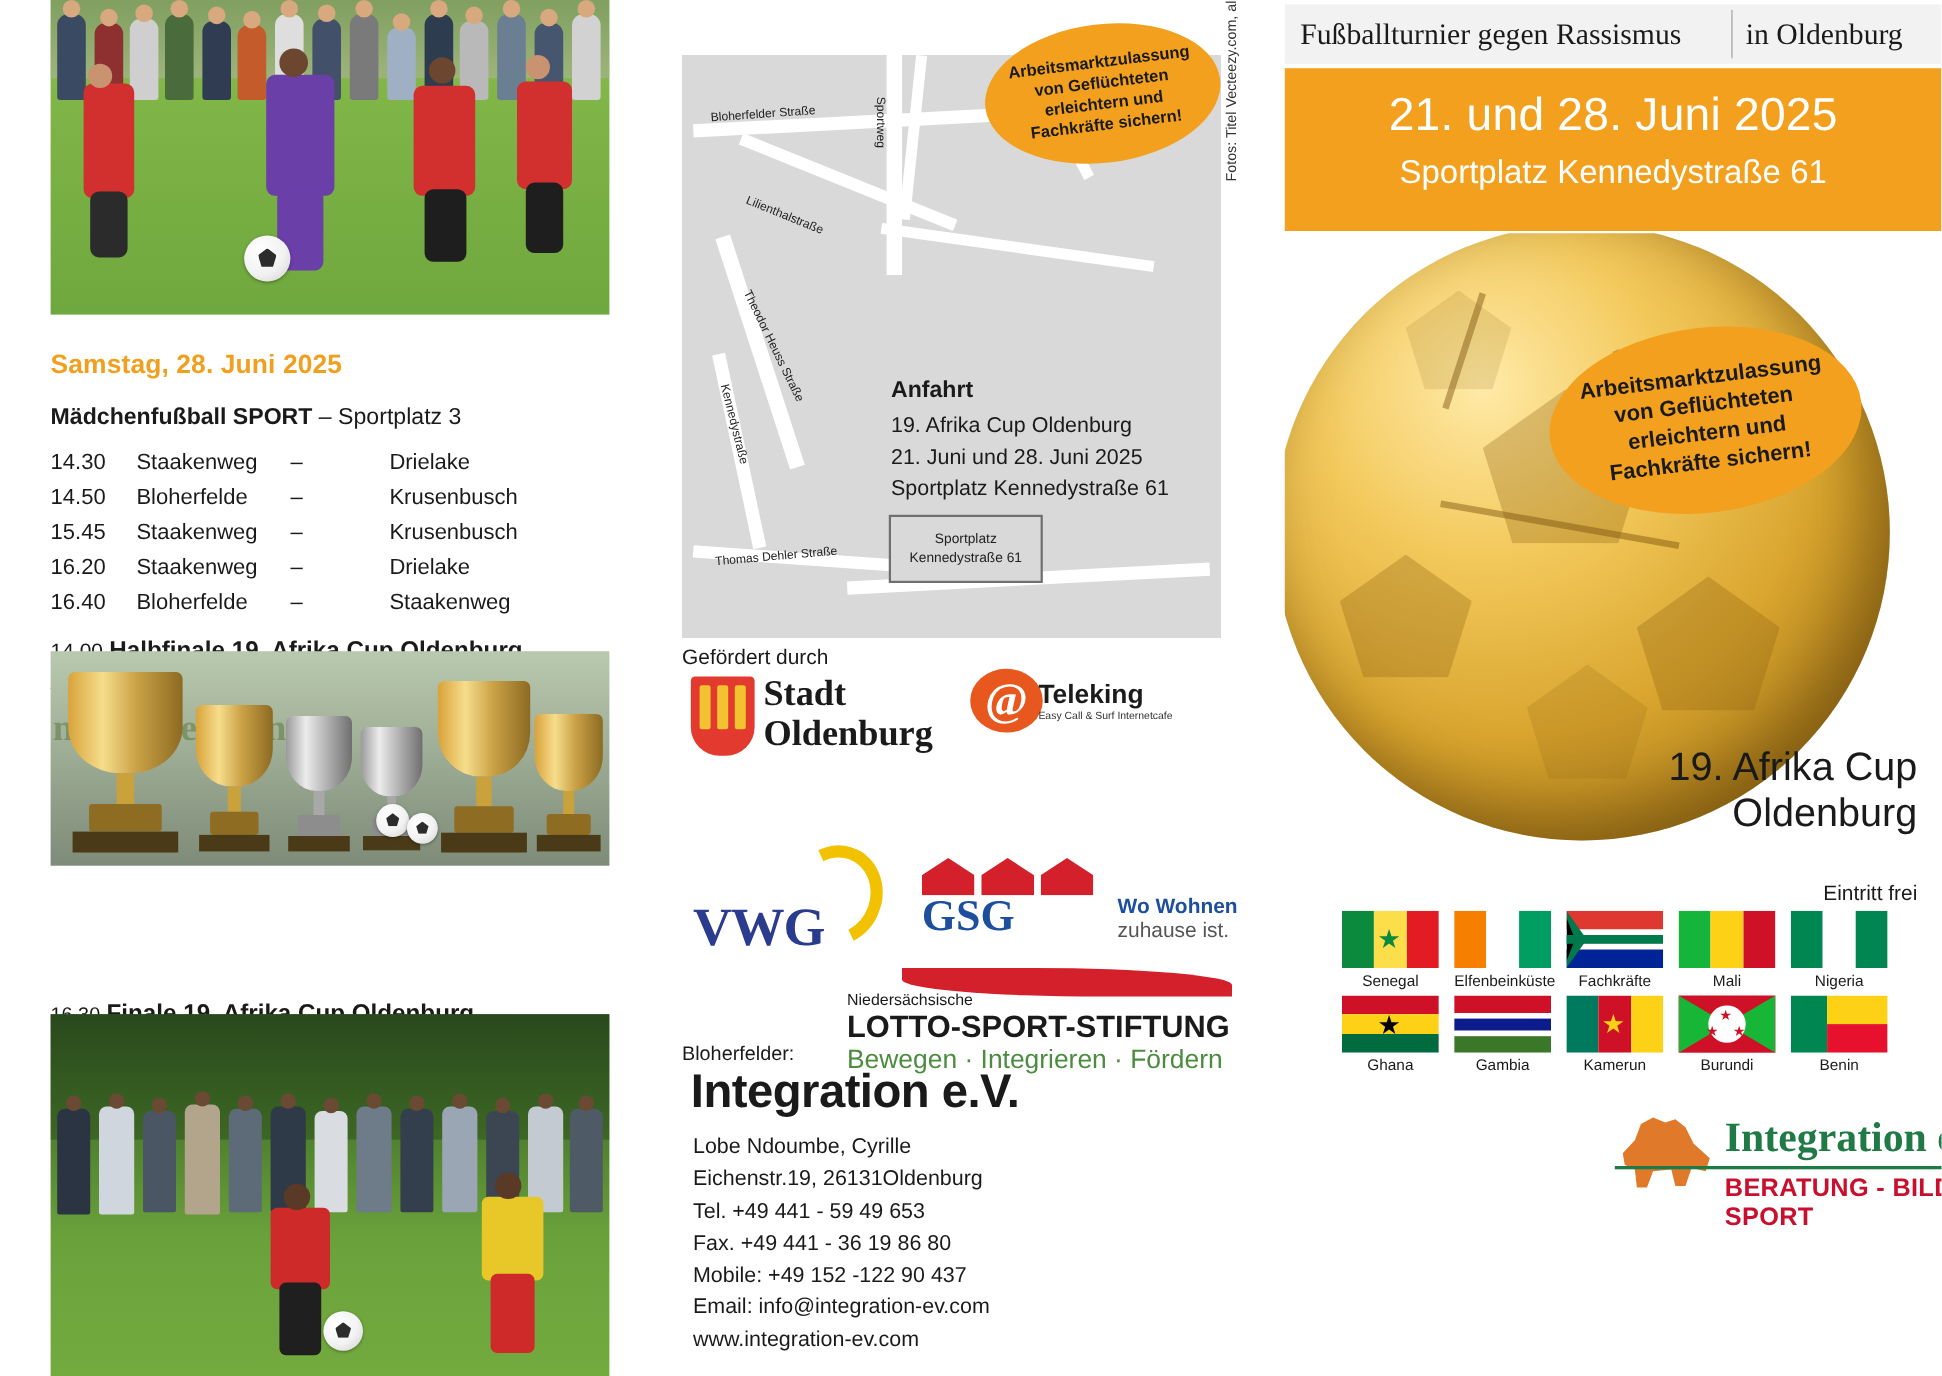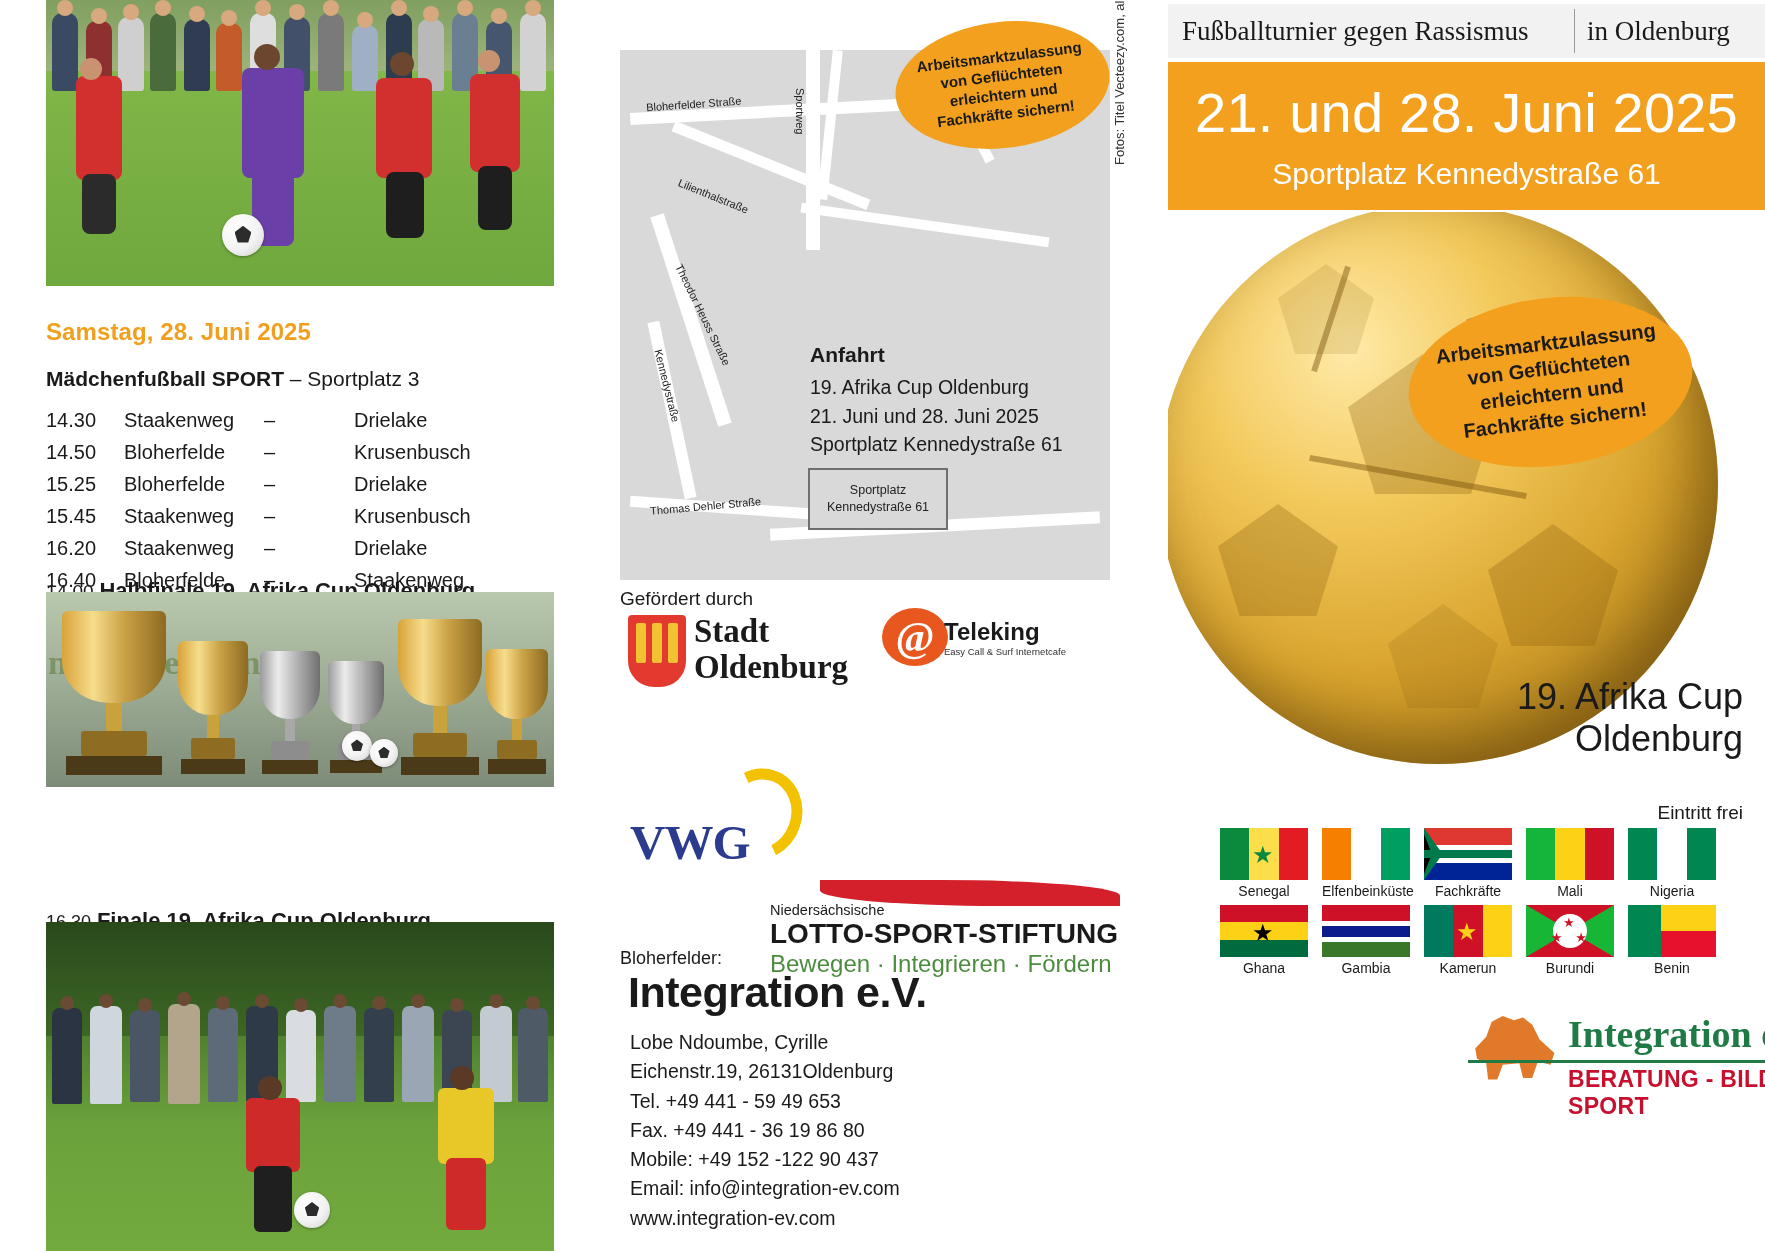--- a/index.html
+++ b/index.html
@@ -257,21 +257,21 @@
   }
   .hdr-bar .sep { width:1px; height:44px; background:#9a9a9a; }
   .hdr-bar .t2 {
     font-size:27px; color:#1a1a1a; padding-left:12px; width:190px;
     font-family:"Liberation Serif", serif;
   }
   .orange-block {
     position:absolute; left:0; top:62px; width:597px; height:148px; background:#f2a01e;
     color:#fff; text-align:center;
   }
-  .orange-block .d1 { font-size:56px; padding-top:18px; letter-spacing:.2px; }
+  .orange-block .d1 { font-size:42px; padding-top:18px; letter-spacing:.2px; }
   .orange-block .d2 { font-size:30px; padding-top:12px; }
 
   .ballwrap {
     position:absolute; left:0px; top:212px; width:597px; height:700px; overflow:hidden;
   }
   .bigball {
     position:absolute; left:-10px; top:-8px; width:560px; height:560px; border-radius:50%;
     background:radial-gradient(circle at 34% 26%, #ffeaa8 0%, #f3c95c 28%, #d9a52e 58%, #a97b1a 85%, #7d5a12 100%);
     box-shadow:inset -18px -22px 60px rgba(90,60,10,.55);
   }
@@ -425,26 +425,20 @@
           <td class="c-time">14.30</td>
           <td class="c-home">Staakenweg</td>
           <td class="c-dash">–</td>
           <td class="c-away">Drielake</td>
         </tr>
         <tr>
           <td class="c-time">14.50</td>
           <td class="c-home">Bloherfelde</td>
           <td class="c-dash">–</td>
           <td class="c-away">Krusenbusch</td>
-        </tr>
-        <tr>
-          <td class="c-time">15.25</td>
-          <td class="c-home">Bloherfelde</td>
-          <td class="c-dash">–</td>
-          <td class="c-away">Drielake</td>
         </tr>
         <tr>
           <td class="c-time">15.45</td>
           <td class="c-home">Staakenweg</td>
           <td class="c-dash">–</td>
           <td class="c-away">Krusenbusch</td>
         </tr>
         <tr>
           <td class="c-time">16.20</td>
           <td class="c-home">Staakenweg</td>
@@ -633,20 +627,30 @@
       <div class="teleking-txt">Teleking</div>
       <div class="teleking-sub">Easy Call &amp; Surf Internetcafe</div>
     </div>
 
 
     <div class="logo logo-vwg">
       <div class="vwg-swoosh"></div>
       <div class="vwg-txt">VWG</div>
     </div>
 
+    <div class="logo logo-gsg">
+      <div class="gsg-house">
+        <i style="left:0px;"></i>
+          <i style="left:54px;"></i>
+          <i style="left:108px;"></i>
+      </div>
+      <div class="gsg-txt">GSG</div>
+      <div class="gsg-claim"><b>Wo Wohnen</b></div>
+      <div class="gsg-claim2">zuhause ist.</div>
+    </div>
 
     <div class="logo logo-lotto">
       <div class="lotto-sw"></div>
       <div class="lotto-nds">Niedersächsische</div>
       <div class="lotto-main">LOTTO-SPORT-STIFTUNG</div>
       <div class="lotto-sub">Bewegen · Integrieren · Fördern</div>
     </div>
 
     <div class="veranstalter">Bloherfelder:</div>
     <div class="integration-title">Integration e.V.</div>

